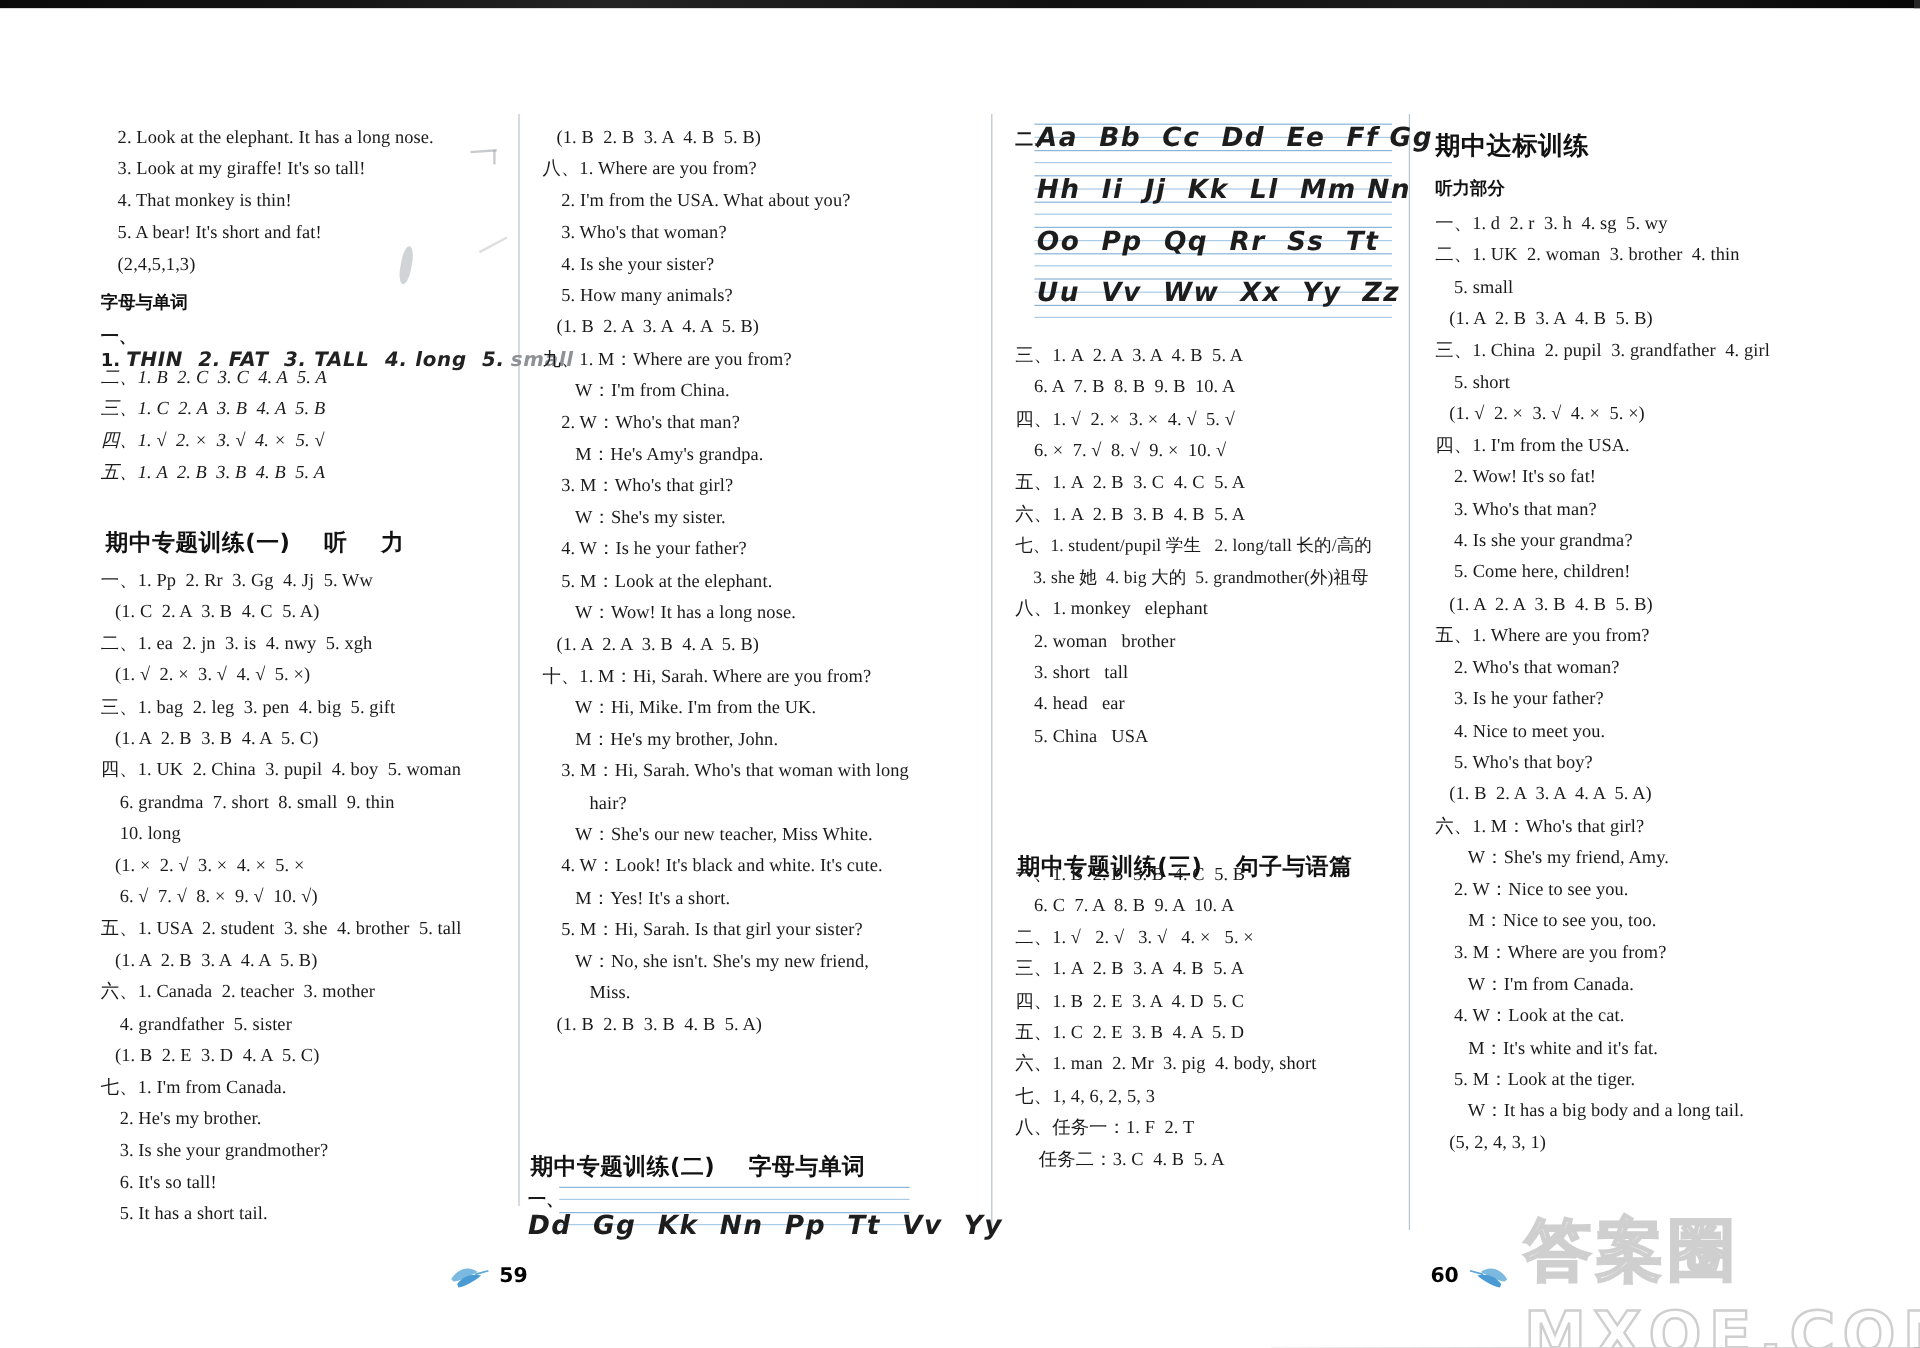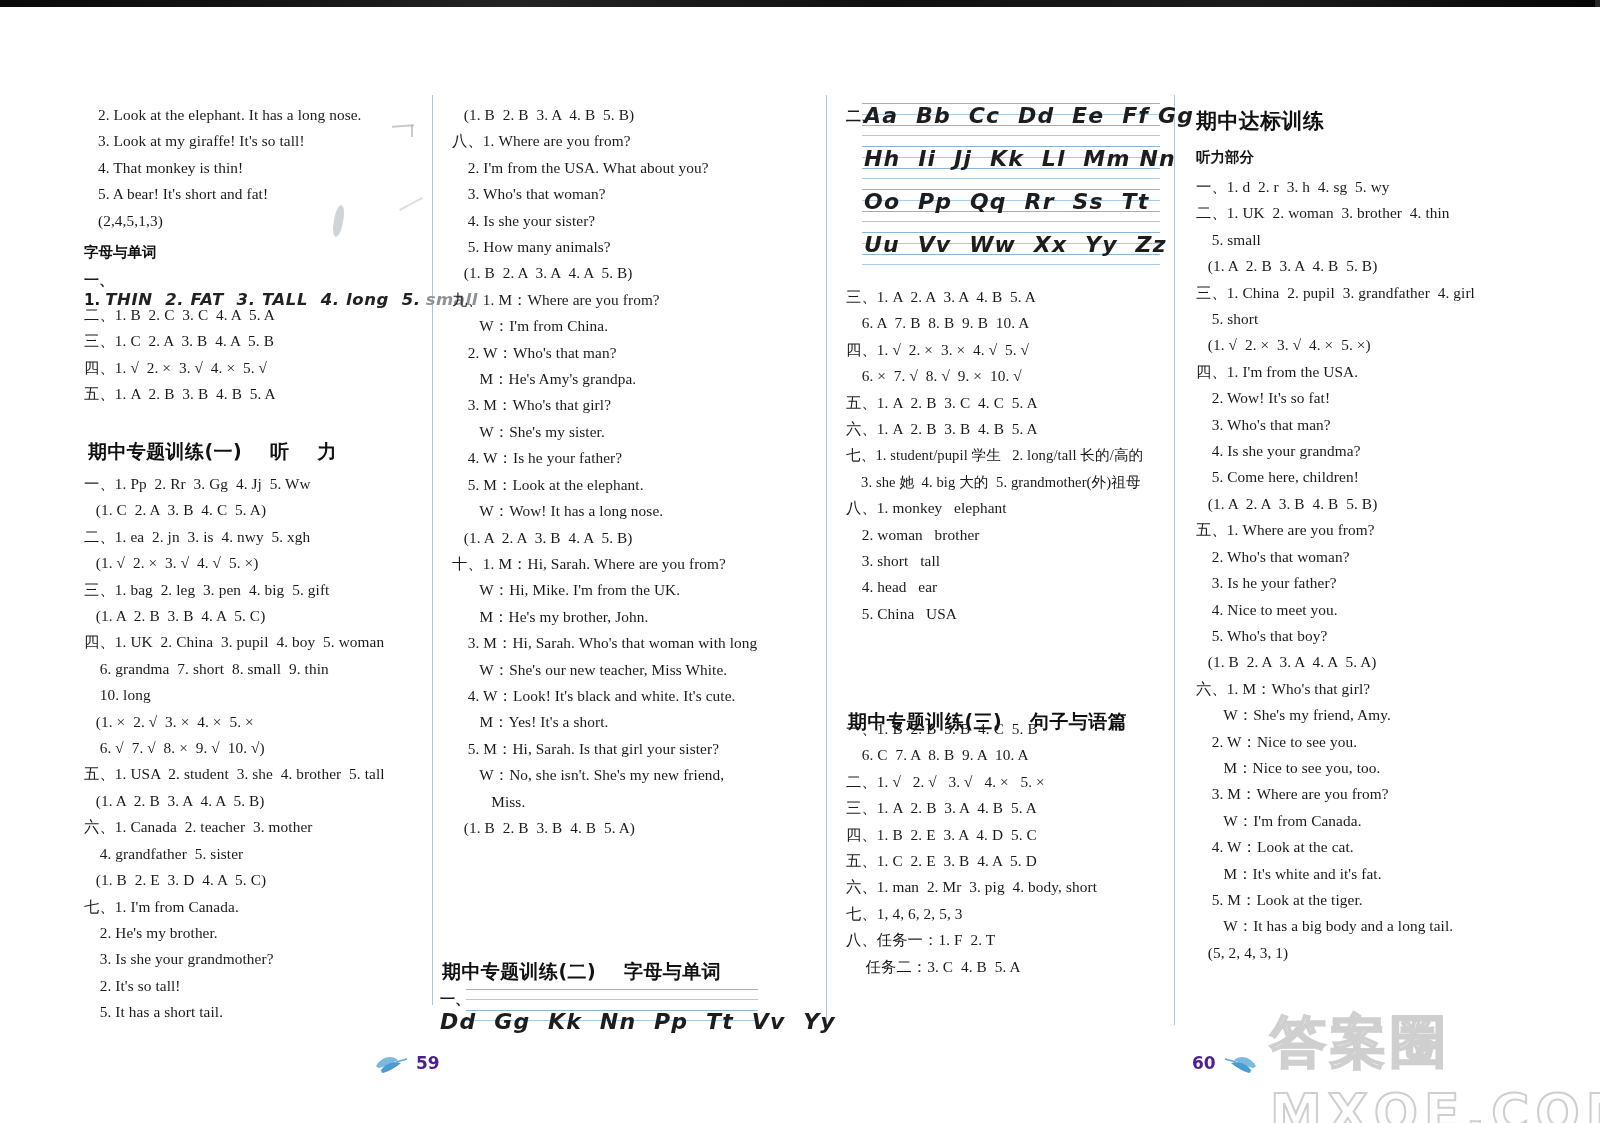--- a/index.html
+++ b/index.html
@@ -55,21 +55,21 @@
     color:#222;white-space:pre;letter-spacing:.6px;
   }
   .hw-faint{color:#8e9296;}
 
   
   .stave{position:absolute;}
   .stave .rule{position:absolute;left:0;height:1px;background:#8ab4d8;}
   .stave .rule.mid{background:#a9cbe6;}
 
   
-  .pagenum{font-family:"DejaVu Sans","Liberation Sans",sans-serif;font-weight:bold;font-size:17px;color:#4c1d95;}
+  .pagenum{font-family:"DejaVu Sans","Liberation Sans",sans-serif;font-weight:bold;font-size:17px;color:#000000;}
   .leaf{position:absolute;width:34px;height:20px;}
 
   
   #watermark{position:absolute;pointer-events:none;}
   .wm-text{
     font-family:"DejaVu Sans","Liberation Sans",sans-serif;
     font-weight:bold;
     color:transparent;
     -webkit-text-stroke:2px #cfcfcf;
     white-space:pre;
@@ -106,21 +106,21 @@
       <div class="line" style="text-indent:14px;">5. A bear! It's short and fat!</div>
       <div class="line" style="text-indent:14px;">(2,4,5,1,3)</div>
     </div>
 
     <div class="subhead" style="position:absolute;top:236px;left:0;">字母与单词</div>
 
     <div style="position:absolute;top:264px;left:0;">
       <span class="bignum">一、1.</span><span class="hw-small" style="margin-left:5px;">THIN  2. FAT  3. TALL  4. long  5.</span><span class="hw-small hw-faint" style="margin-left:5px;">small</span>
     </div>
 
-    <div style="position:absolute;top:295px;left:0;">
+    <div style="position:absolute;top:295px;left:0;font-style:italic;">
       <div class="line">二、1. B  2. C  3. C  4. A  5. A</div>
       <div class="line">三、1. C  2. A  3. B  4. A  5. B</div>
       <div class="line">四、1. √  2. ×  3. √  4. ×  5. √</div>
       <div class="line">五、1. A  2. B  3. B  4. B  5. A</div>
     </div>
 
     <div class="secthead" style="position:absolute;top:432px;left:4px;">期中专题训练(一)    听    力</div>
 
     <div style="position:absolute;top:464px;left:0;">
       <div class="line">一、1. Pp  2. Rr  3. Gg  4. Jj  5. Ww</div>
@@ -135,21 +135,21 @@
       <div class="line">   (1. ×  2. √  3. ×  4. ×  5. ×</div>
       <div class="line">    6. √  7. √  8. ×  9. √  10. √)</div>
       <div class="line">五、1. USA  2. student  3. she  4. brother  5. tall</div>
       <div class="line">   (1. A  2. B  3. A  4. A  5. B)</div>
       <div class="line">六、1. Canada  2. teacher  3. mother</div>
       <div class="line">    4. grandfather  5. sister</div>
       <div class="line">   (1. B  2. E  3. D  4. A  5. C)</div>
       <div class="line">七、1. I'm from Canada.</div>
       <div class="line">    2. He's my brother.</div>
       <div class="line">    3. Is she your grandmother?</div>
-      <div class="line">    2. It's so tall!</div>
+      <div class="line">    6. It's so tall!</div>
       <div class="line">    5. It has a short tail.</div>
     </div>
   </div>
 
   <div class="col" style="left:452px;top:0;width:372px;">
     <div style="position:absolute;top:95px;left:0;">
       <div class="line">   (1. B  2. B  3. A  4. B  5. B)</div>
       <div class="line">八、1. Where are you from?</div>
       <div class="line">    2. I'm from the USA. What about you?</div>
       <div class="line">    3. Who's that woman?</div>
@@ -163,20 +163,21 @@
       <div class="line">    3. M：Who's that girl?</div>
       <div class="line">       W：She's my sister.</div>
       <div class="line">    4. W：Is he your father?</div>
       <div class="line">    5. M：Look at the elephant.</div>
       <div class="line">       W：Wow! It has a long nose.</div>
       <div class="line">   (1. A  2. A  3. B  4. A  5. B)</div>
       <div class="line">十、1. M：Hi, Sarah. Where are you from?</div>
       <div class="line">       W：Hi, Mike. I'm from the UK.</div>
       <div class="line">       M：He's my brother, John.</div>
       <div class="line">    3. M：Hi, Sarah. Who's that woman with long</div>
+      <div class="line">          hair?</div>
       <div class="line">       W：She's our new teacher, Miss White.</div>
       <div class="line">    4. W：Look! It's black and white. It's cute.</div>
       <div class="line">       M：Yes! It's a short.</div>
       <div class="line">    5. M：Hi, Sarah. Is that girl your sister?</div>
       <div class="line">       W：No, she isn't. She's my new friend,</div>
       <div class="line">          Miss.</div>
       <div class="line">   (1. B  2. B  3. B  4. B  5. A)</div>
     </div>
 
     <div class="secthead" style="position:absolute;top:952px;left:-10px;">期中专题训练(二)    字母与单词</div>

